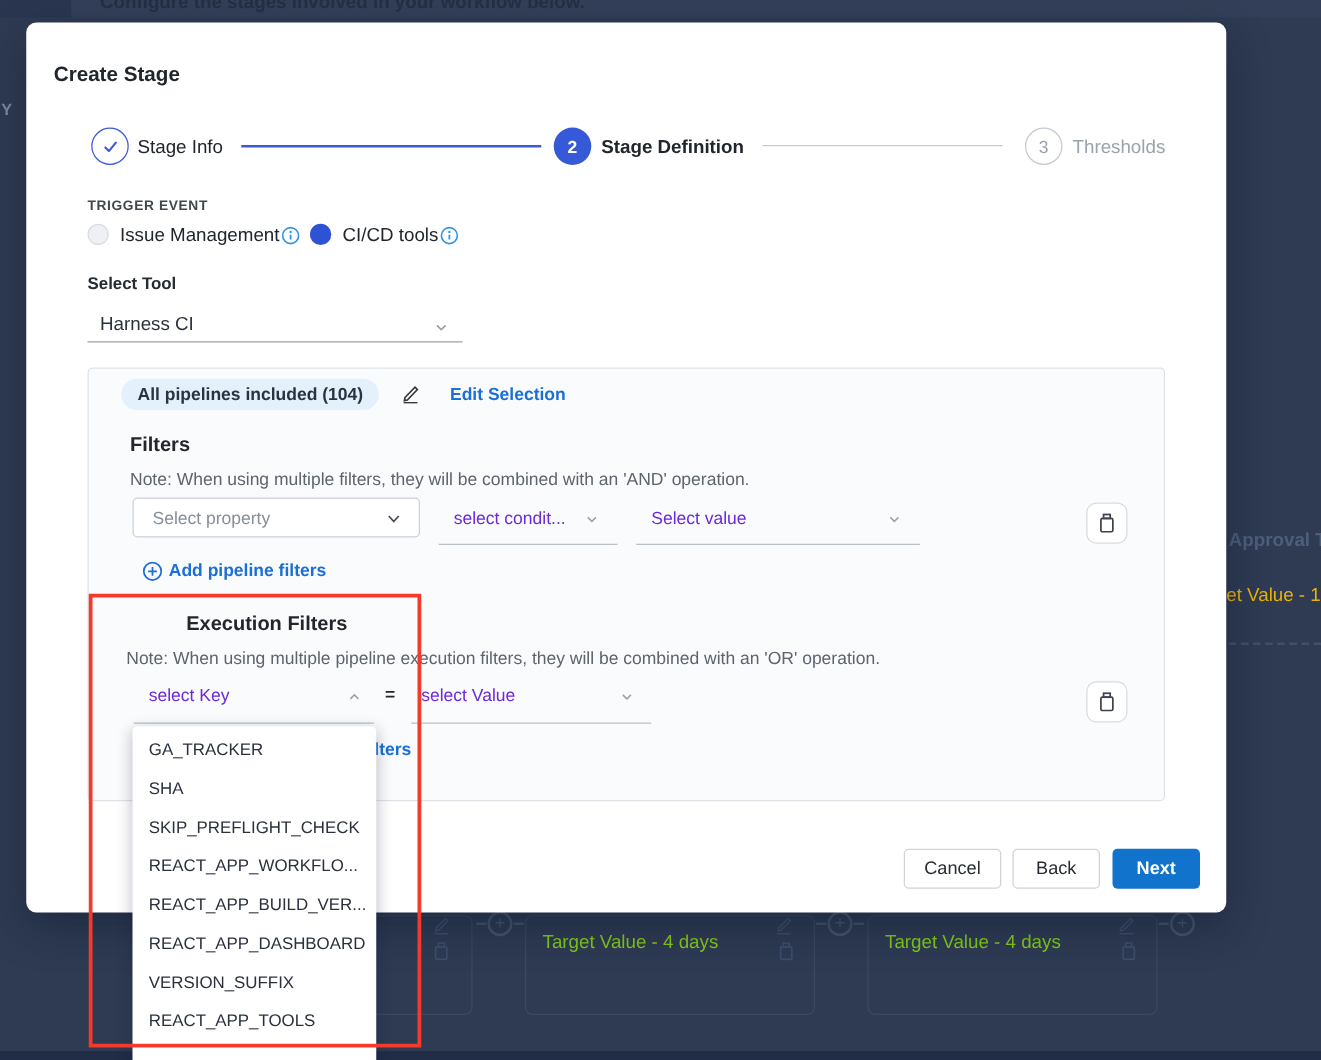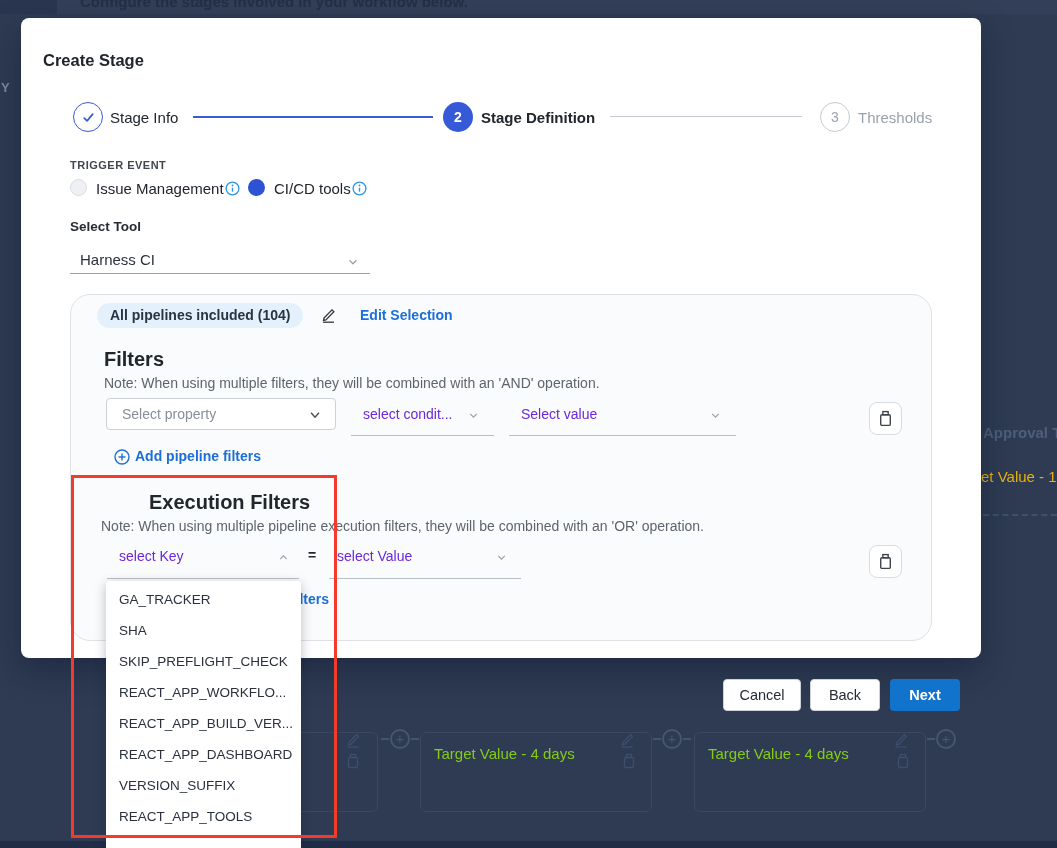--- a/index.html
+++ b/index.html
@@ -18,21 +18,21 @@
   .bg-right-dash { left:983px; top:514px; width:74px; border-top:2px dashed #40506c; z-index:1; }
   .bg-card { top:732px; height:80px; border:1px solid #3b4862; border-radius:6px; z-index:1; }
   .bg-card-label { top:745px; font-size:15px; font-weight:400; color:#84cc16; white-space:nowrap; z-index:1; }
   .bg-mini-icon { z-index:1; }
   .bg-plus { top:729px; width:20px; height:20px; border:2px solid #46566f; border-radius:50%;
              color:#46566f; font-size:15px; line-height:16px; text-align:center; z-index:1; }
   .bg-dash { top:738px; width:8px; border-top:2px dashed #45546f; z-index:1; }
   .bottom-strip { left:0; top:841px; width:1057px; height:7px; background:#212d47; z-index:1; }
 
   
-  .modal { left:21px; top:18px; width:960px; height:640px; background:#ffffff; border-radius:8px;
+  .modal { left:21px; top:18px; width:960px; height:712px; background:#ffffff; border-radius:8px;
            box-shadow:0 12px 32px rgba(10,20,40,.4); z-index:5; }
   .modal-title { left:22px; top:33px; font-size:16.5px; font-weight:700; color:#21262c; }
 
   
   .step-circle { top:84px; width:30px; height:30px; border-radius:50%; display:flex; align-items:center; justify-content:center; }
   .step-done { left:52px; border:1.8px solid #3b59d9; background:#fff; }
   .step-active { left:422px; background:#3659d8; color:#fff; font-size:14px; font-weight:600; }
   .step-idle { left:799px; border:1.5px solid #c5cad1; color:#9aa2ad; font-size:14px; }
   .step-label { top:91px; font-size:15px; color:#21262c; white-space:nowrap; }
   .step-label.dim { color:#9aa2ad; }
@@ -49,26 +49,26 @@
   .radio-label { top:162px; font-size:15px; color:#21262c; white-space:nowrap; }
   .info-icon { top:163px; width:15px; height:15px; }
 
   
   .tool-label { left:49px; top:201px; font-size:13.5px; font-weight:700; color:#262c33; }
   .tool-value { left:59px; top:233px; font-size:15px; color:#2b323c; }
   .tool-underline { left:49px; top:255px; width:300px; height:1px; background:#9aa1ab; }
   .tool-chevron { left:325px; top:237px; }
 
   
-  .panel { left:49px; top:276px; width:862px; height:347px; background:#fafbfc; border:1px solid #dee2e6; border-radius:20px; }
+  .panel { left:49px; top:276px; width:862px; height:347px; background:#fafbfc; border:1px solid #dee2e6; border-radius:4px; }
   .badge { left:26px; top:8px; height:25px; line-height:25px; padding:0 13px; background:#e4f1fc; border-radius:13px;
            font-size:14px; font-weight:600; color:#273442; }
   .edit-link-icon { left:250px; top:12px; }
   .edit-link { left:269px; top:12px; font-size:14px; font-weight:600; color:#1b6fd6;margin-left:20px; }
-  .sec-title { font-size:20px; font-weight:700; color:#22272e; }
+  .sec-title { font-size:16px; font-weight:700; color:#22272e; }
   .sec-note { font-size:14px; color:#5d646e; white-space:nowrap;text-align:right; }
   .prop-select { left:35px; top:103px; width:230px; height:32px; background:#fff; border:1px solid #ccd1d7; border-radius:4px; }
   .prop-select .ph { position:absolute; left:15px; top:7px; font-size:14px; color:#868e98; }
   .prop-select .chev { position:absolute; right:13px; top:9px; }
   .u-select-text { font-size:14px; color:#6d28d9; white-space:nowrap; }
   .u-line { height:1px; background:#b9bfc7; }
   .trash-btn { left:798px; width:33px; height:33px; background:#fff; border:1px solid #d8dce1; border-radius:8px;
                display:flex; align-items:center; justify-content:center; }
   .add-link { font-size:14px; font-weight:600; color:#1b6fd6; white-space:nowrap; }
   .equals { left:237px; top:252px; font-size:14px; font-weight:600; color:#22272e; }

